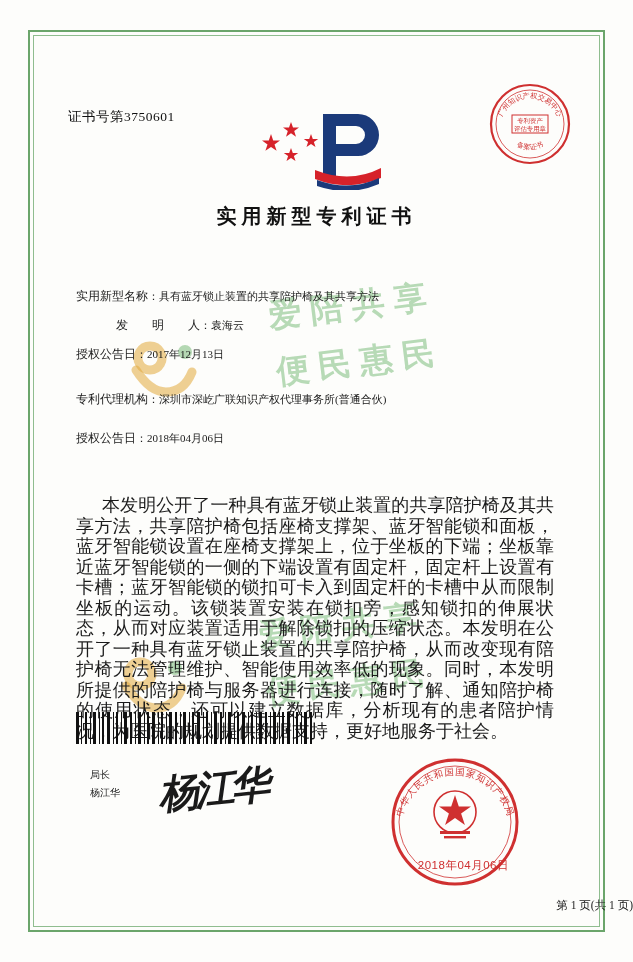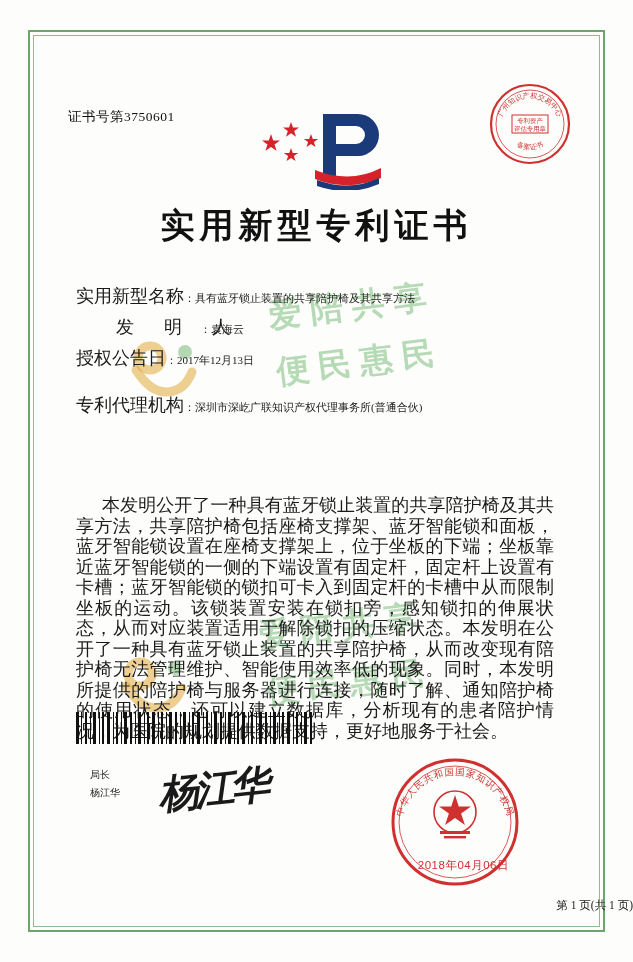--- a/index.html
+++ b/index.html
@@ -70,42 +70,42 @@
     left: 488px; top: 82px;
     width: 84px; height: 84px;
   }
 
   
   .doc-title {
     position: absolute;
     left: 0; top: 203px;
     width: 633px;
     text-align: center;
-    font-size: 34px;
+    font-size: 20px;
     font-weight: bold;
     letter-spacing: 5px;
     color: #111;
     font-family: "DejaVu Serif", serif;
   }
 
   
   .fields {
     position: absolute;
     left: 76px; top: 282px;
     width: 480px;
     font-size: 12.5px;
     line-height: 29px;
     color: #1b1b1b;
   }
   .field-row {
     white-space: nowrap;
   }
   .field-label {
     display: inline-block;
-    font-size: 18px;
+    font-size: 12px;
   }
   .field-label.spread {
     width: 84px;
     letter-spacing: 6px;
     margin-left: 40px;
   }
   .field-value {
     font-size: 11px;
   }
 
@@ -293,20 +293,23 @@
       <span class="field-label">实用新型名称</span><span class="field-value">：具有蓝牙锁止装置的共享陪护椅及其共享方法</span>
     </div>
     <div class="field-row">
       <span class="field-label spread">发　明　人</span><span class="field-value">：袁海云</span>
     </div>
     <div class="field-row">
       <span class="field-label">授权公告日</span><span class="field-value">：2017年12月13日</span>
     </div>
     <div class="field-row" style="margin-top:16px;">
       <span class="field-label">专利代理机构</span><span class="field-value">：深圳市深屹广联知识产权代理事务所(普通合伙)</span>
+    </div>
+    <div class="field-row" style="margin-top:10px;">
+      <span class="field-label">授权公告日</span><span class="field-value">：2018年04月06日</span>
     </div>
   </div>
 
   <div class="abstract">本发明公开了一种具有蓝牙锁止装置的共享陪护椅及其共享方法，共享陪护椅包括座椅支撑架、蓝牙智能锁和面板，蓝牙智能锁设置在座椅支撑架上，位于坐板的下端；坐板靠近蓝牙智能锁的一侧的下端设置有固定杆，固定杆上设置有卡槽；蓝牙智能锁的锁扣可卡入到固定杆的卡槽中从而限制坐板的运动。该锁装置安装在锁扣旁，感知锁扣的伸展状态，从而对应装置适用于解除锁扣的压缩状态。本发明在公开了一种具有蓝牙锁止装置的共享陪护椅，从而改变现有陪护椅无法管理维护、智能使用效率低的现象。同时，本发明所提供的陪护椅与服务器进行连接，随时了解、通知陪护椅的使用状态，还可以建立数据库，分析现有的患者陪护情况，为医院的规划提供数据支持，更好地服务于社会。</div>
 
   <div class="barcode">
     <svg width="240" height="32" viewBox="0 0 240 32">
       <g fill="#111">
         <rect x="0" y="0" width="3" height="32"></rect>
           <rect x="5" y="0" width="1" height="32"></rect>

